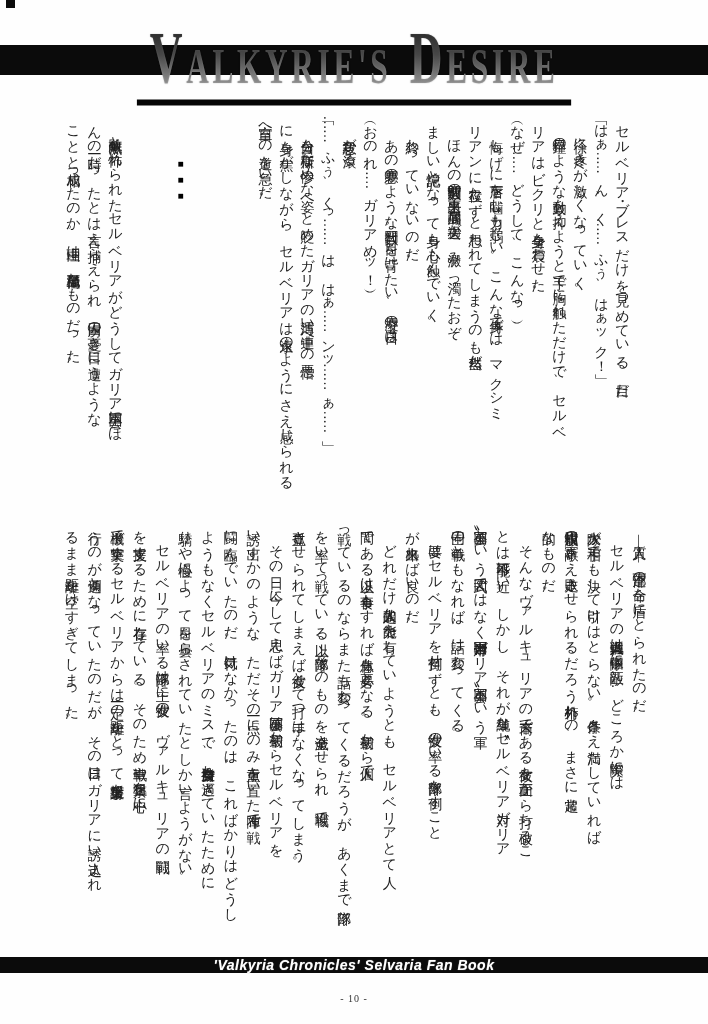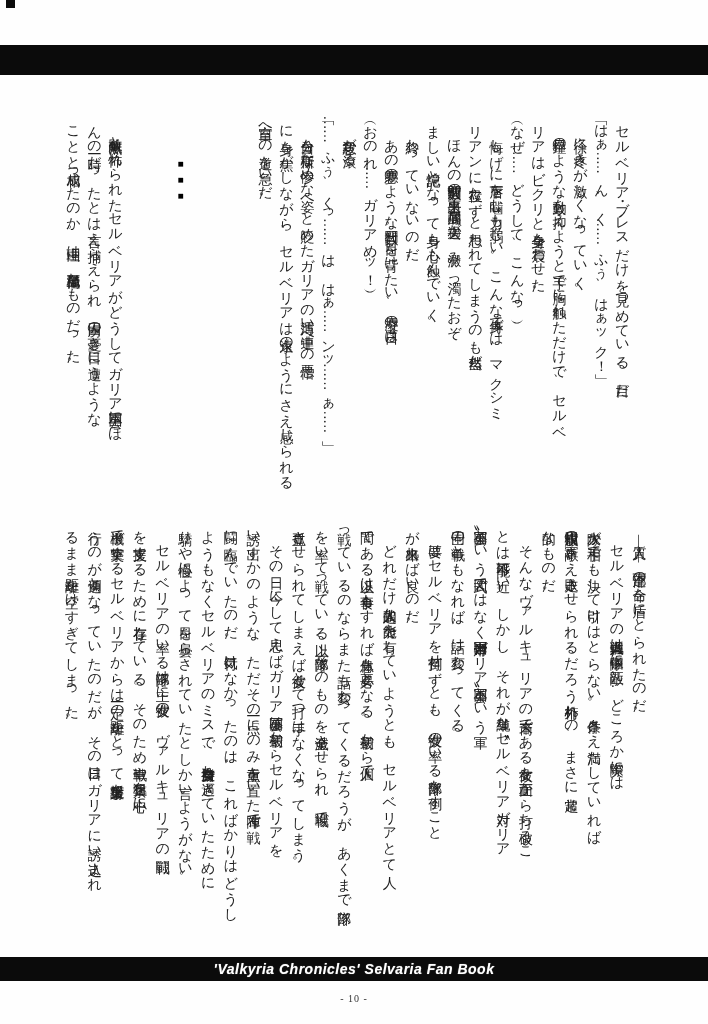--- a/index.html
+++ b/index.html
@@ -86,21 +86,21 @@
   }
   .squares-marker {
     font-size: 10px;
     letter-spacing: 5px;
     color: #000;
   }
 
   
   .footer-bar {
     position: absolute; top: 957px; left: 0;
-    width: 708px; height: 24px;
+    width: 708px; height: 16px;
     background: #0b0b0b;
     display: flex; align-items: center; justify-content: center;
   }
   .footer-title {
     font-family: "Liberation Sans", "DejaVu Sans", sans-serif;
     font-weight: 700;
     font-style: italic;
     font-size: 14px;
     letter-spacing: 0.5px;
     color: #ffffff;
@@ -114,20 +114,23 @@
     letter-spacing: 1px;
   }
 </style>
 </head>
 <body>
 
 <div class="corner-mark"></div>
 
 <div class="header">
   <div class="header-bar"></div>
+  <div class="title-wrap">
+    <span class="title-inner"><span class="tw">Valkyrie's</span><span class="tw">Desire</span></span>
+  </div>
 </div>
 
 <div class="vtext vtext-top">
   <p>セルベリア・ブレスだけを見つめている、目だ。</p>
   <p>「はぁ……ん、く……ふぅ、はぁック！」</p>
   <p>　徐々に疼きが激しくなっていく。</p>
   <p>　早鐘のような鼓動を抑えようと手で胸に触れただけで、セルベ</p>
   <p>リアはビクリと全身を震わせた。</p>
   <p>（なぜ……どうして、こんなっ）</p>
   <p>　悔しげに下唇を噛む力も弱々しい。こんな身体では、マクシミ</p>

